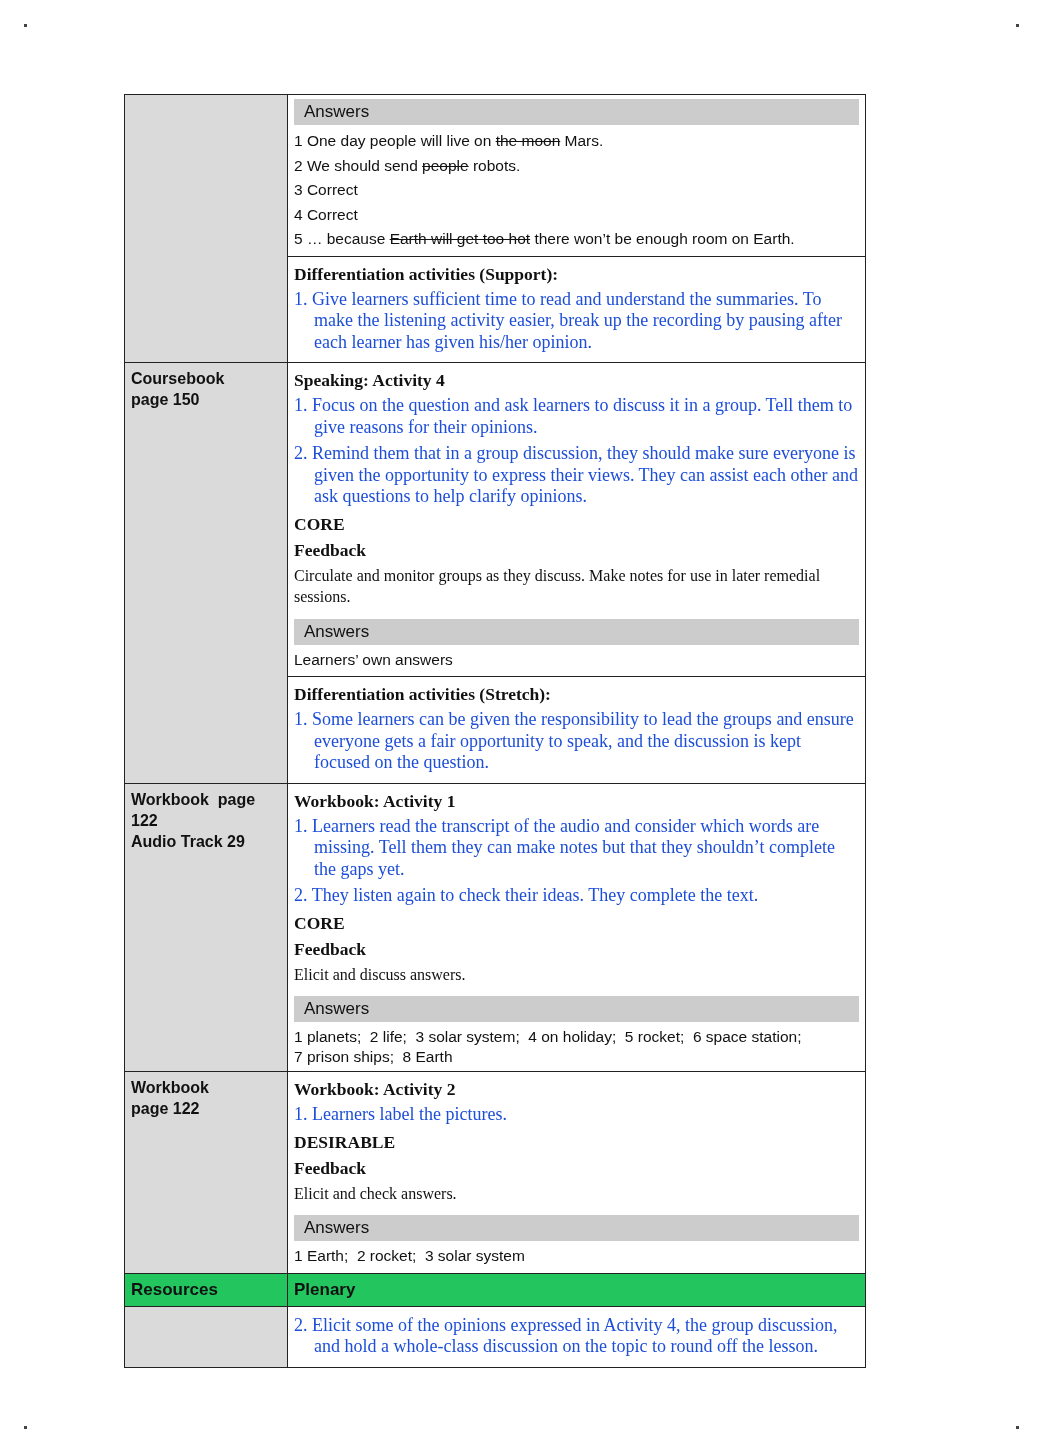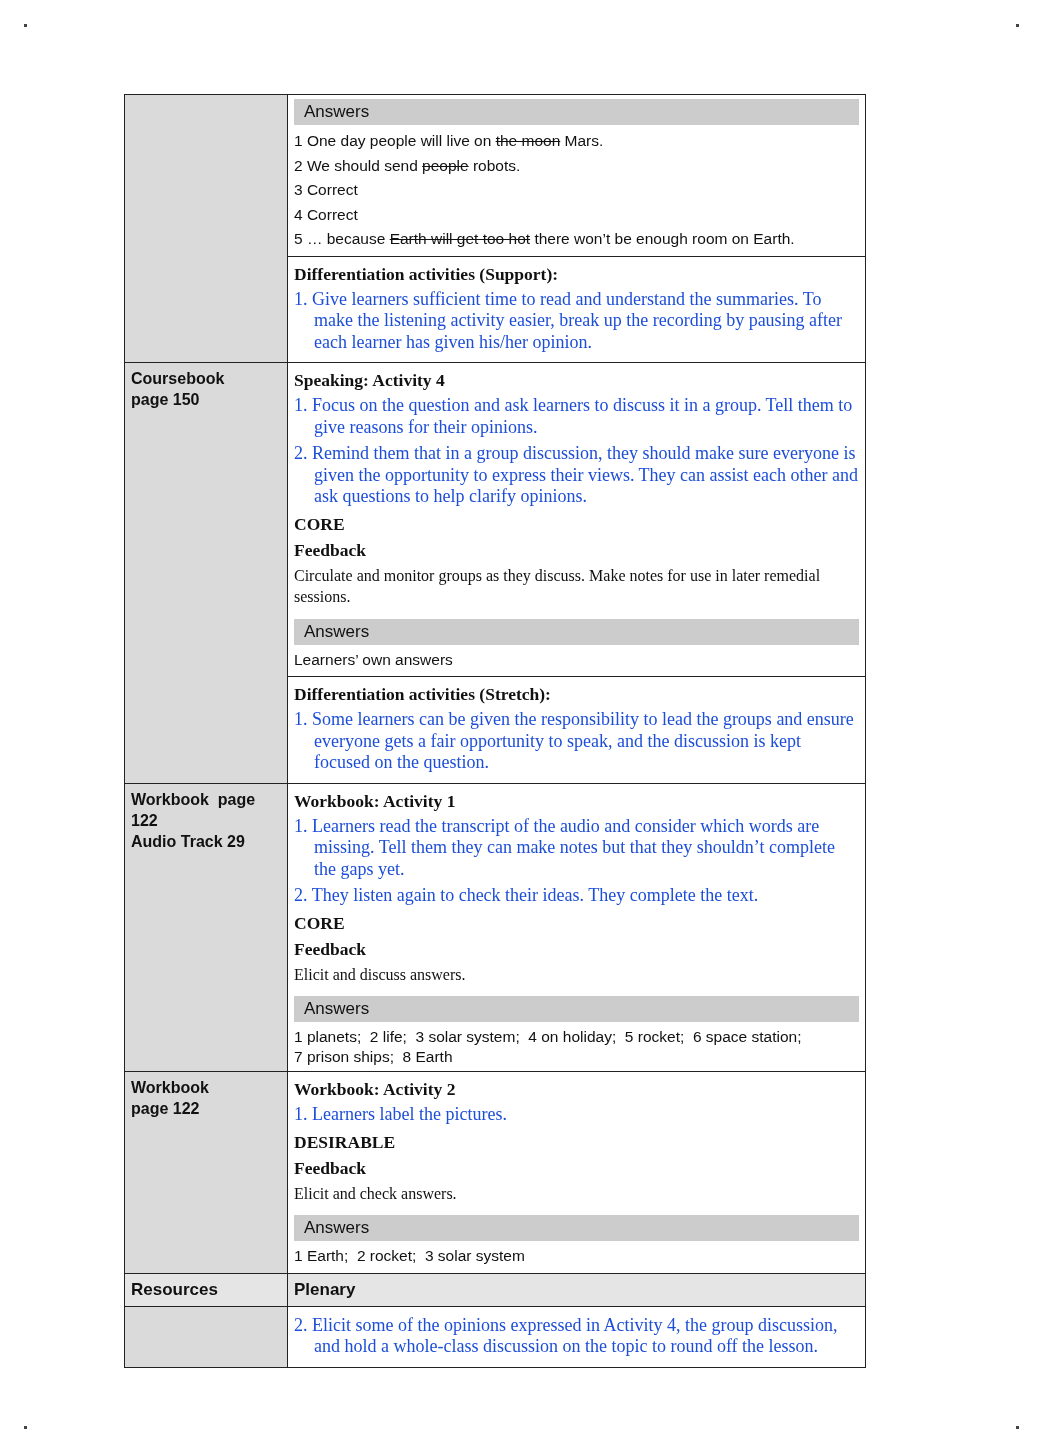--- a/index.html
+++ b/index.html
@@ -41,21 +41,21 @@
     .s-text {
       font-family: "Liberation Serif", serif; font-size: 16px;
       color: #111; line-height: 21.5px; margin: 0 0 5px 0;
     }
     .s-item {
       font-family: "Liberation Serif", serif; font-size: 18px;
       color: #1d4ed8; line-height: 21.5px; margin: 0 0 5px 0;
       padding-left: 20px; text-indent: -20px;
     }
     .gap { height: 6px; }
-    tr.plen td { background: #e5e5e5; }
+    tr.plen td { background: #22c55e; }
     tr.plen td.side, tr.plen td.main {
       font-family: "Liberation Sans", sans-serif; font-weight: bold;
       font-size: 17px; line-height: 22px; padding: 5px 6px !important; color: #111;
     }
   </style>
 </head>
 <body>
 
 <div class="corner c-tl"></div>
 <div class="corner c-tr"></div>

